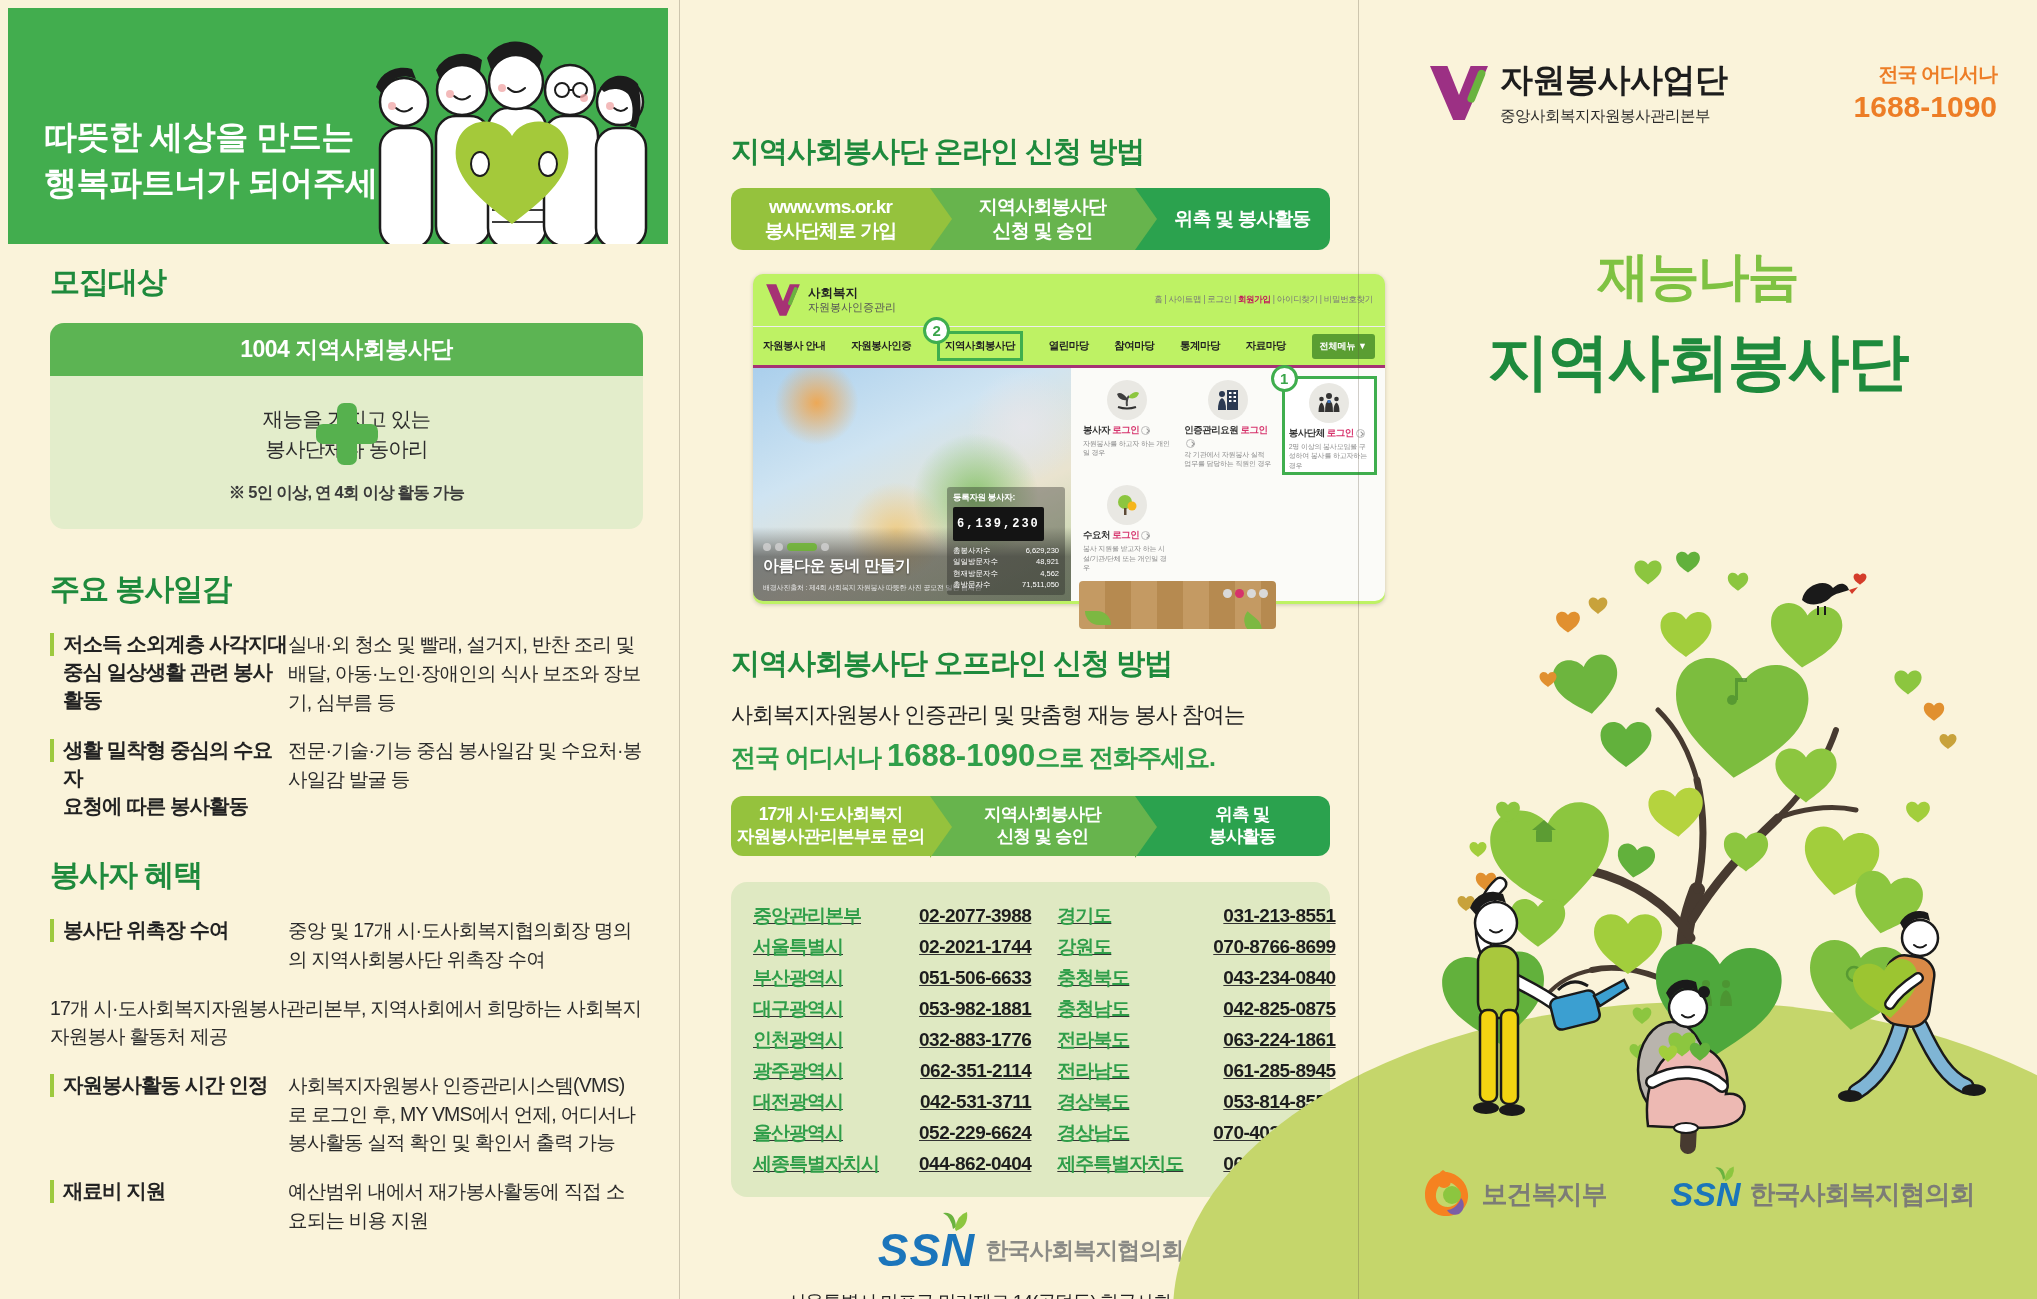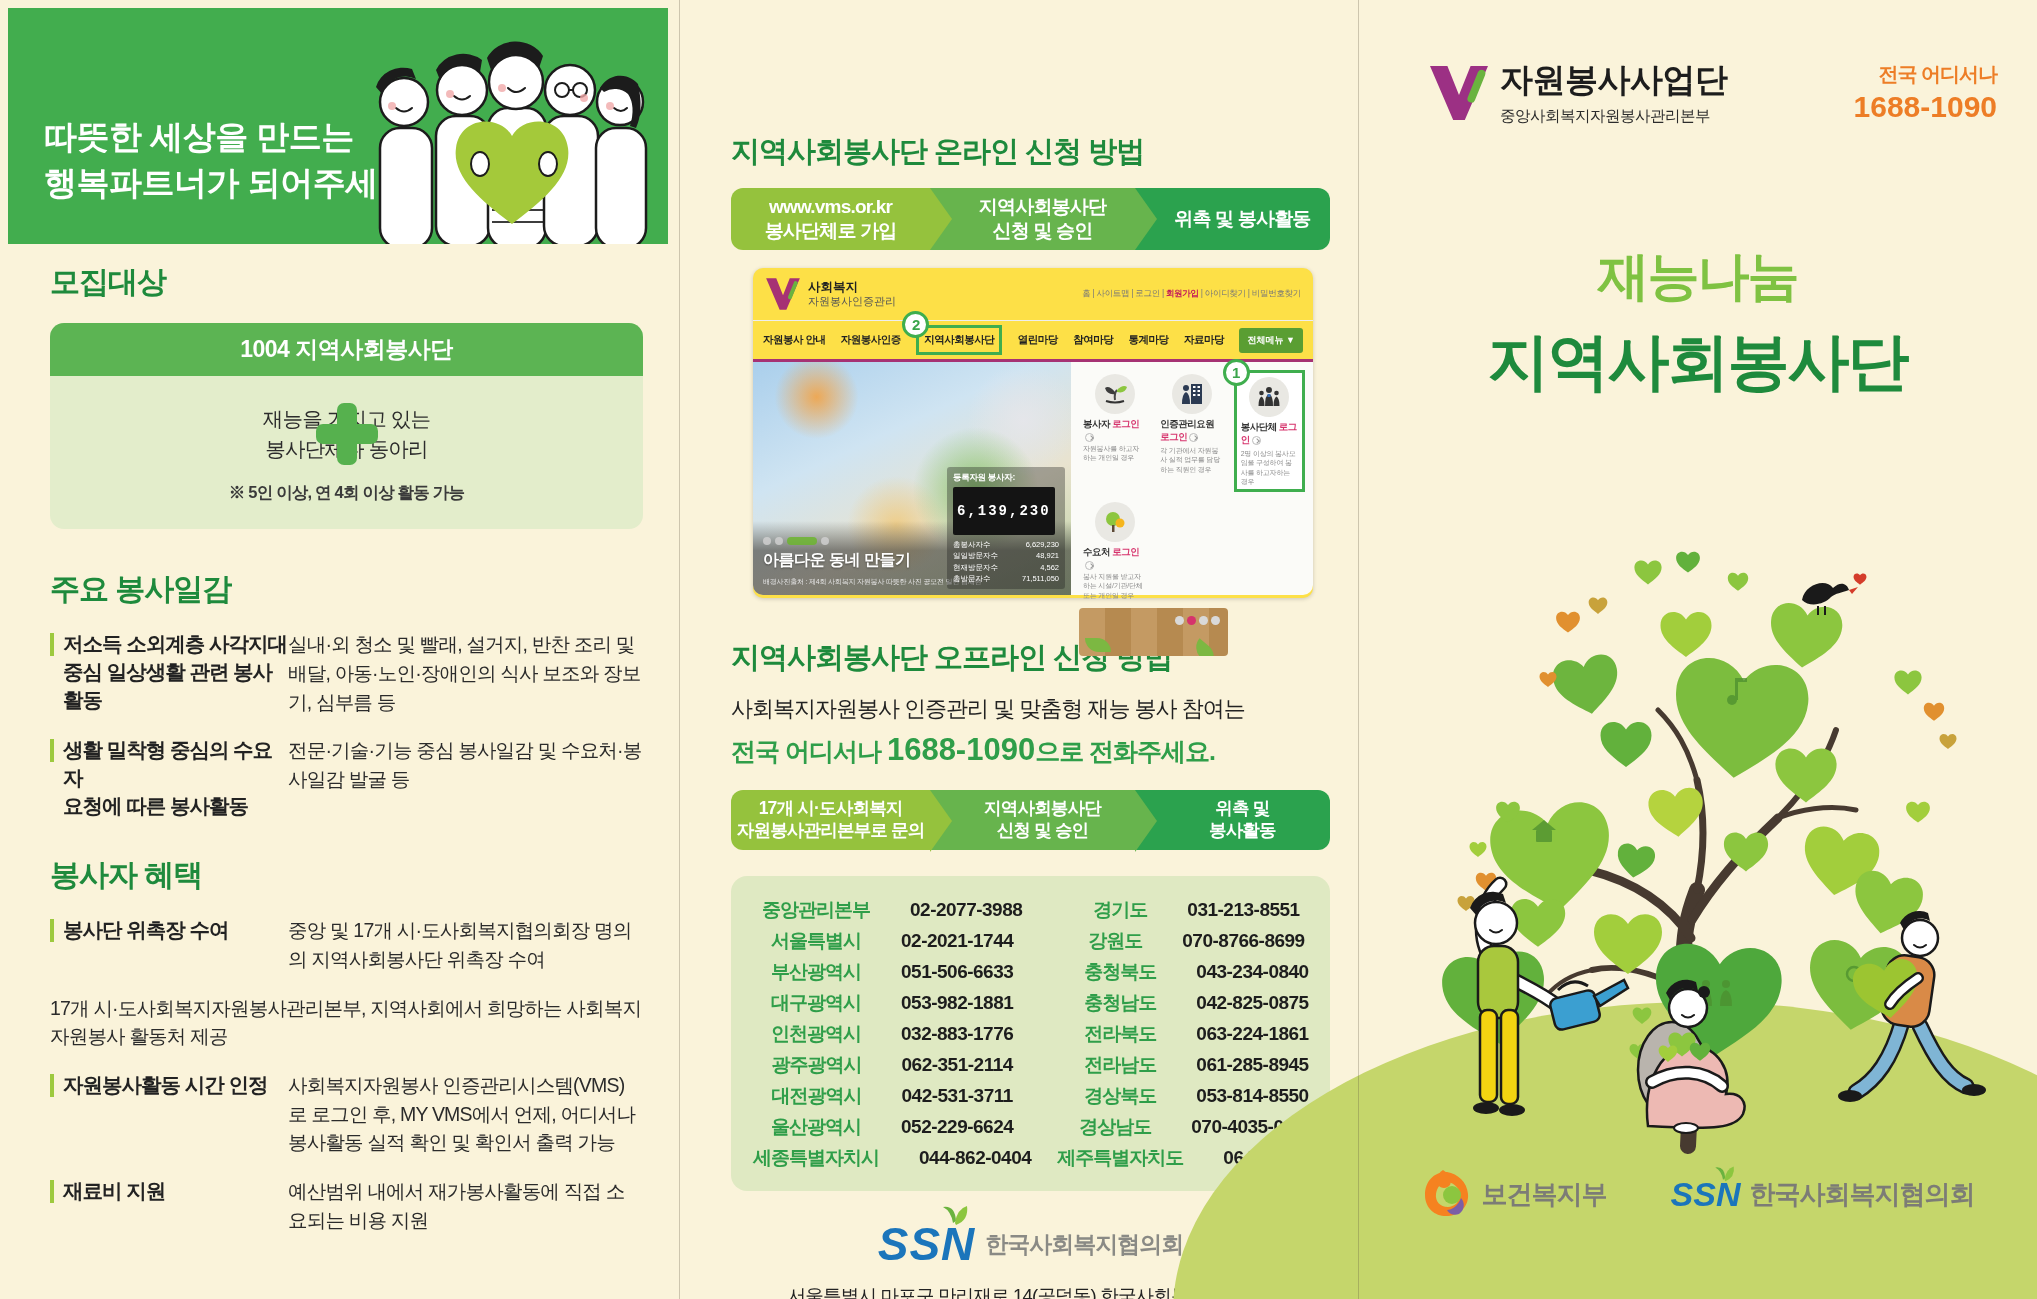--- a/index.html
+++ b/index.html
@@ -49,21 +49,21 @@
   .step .lbl { white-space:pre-line; }
   .s1 { background:#95c23d; border-radius:12px 0 0 12px; z-index:3; flex:1.08; }
   .s2 { background:#67b44d; z-index:2; flex:1; padding-left:20px; }
   .s3 { background:#2ba24e; border-radius:0 12px 12px 0; z-index:1; flex:0.95; padding-left:20px; }
   .s1::after, .s2::after { content:""; position:absolute; right:-22px; top:0; border-top:31px solid transparent; border-bottom:31px solid transparent; }
   .s1::after { border-left:22px solid #95c23d; }
   .s2::after { border-left:22px solid #67b44d; }
   .steps.small .step { font-size:17.5px; }
 
   
-  .site { position:relative; margin:18px 0 0 22px; width:560px; height:330px; background:#fde047; border-radius:10px; box-shadow:0 1px 4px rgba(0,0,0,.18); }
+  .site { position:relative; margin:24px 0 0 22px; width:632px; height:330px; background:#bef264; border-radius:10px; box-shadow:0 1px 4px rgba(0,0,0,.18); }
   .site-head { display:flex; align-items:center; height:52px; padding:0 12px; }
   .site-logo-txt { margin-left:7px; line-height:1.15; }
   .site-logo-txt .l1 { font-size:12.5px; font-weight:700; color:#222; }
   .site-logo-txt .l2 { font-size:11px; color:#555; }
   .site-toplinks { margin-left:auto; font-size:8.5px; color:#777; letter-spacing:-.3px; }
   .site-toplinks .hot { color:#c2185b; font-weight:700; }
   .site-nav { position:relative; display:flex; align-items:center; justify-content:space-between; height:42px; padding:0 10px; border-top:1px solid #eee; border-bottom:3px solid #a63274; }
   .nav-it { font-size:10.5px; font-weight:700; color:#222; letter-spacing:-.5px; white-space:nowrap; }
   .nav-it.boxed { border:3px solid #3fae4e; padding:5px 5px; position:relative; }
   .allmenu { background:#5a9e32; color:#fff; font-size:9px; font-weight:700; padding:6px 8px; border-radius:3px; white-space:nowrap; }
@@ -79,21 +79,21 @@
       radial-gradient(80px 80px at 85% 25%, rgba(230,230,235,.9), rgba(230,230,235,0) 70%),
       linear-gradient(155deg,#aacfec 0%,#cfe4f2 35%,#e9e3cf 65%,#b9d0a0 100%); }
   .banner-shade { position:absolute; left:0; right:0; bottom:0; height:74px; background:linear-gradient(rgba(40,40,40,0),rgba(40,40,40,.55) 40%); }
   .banner-dots { position:absolute; left:10px; bottom:50px; display:flex; align-items:center; gap:4px; }
   .dot { width:8px; height:8px; border-radius:50%; background:#cfcfcf; opacity:.85; }
   .dot.pill { width:30px; border-radius:5px; background:#6cb52f; }
   .banner-title { position:absolute; left:10px; bottom:24px; color:#fff; font-size:16px; font-weight:700; letter-spacing:-.5px; text-shadow:0 1px 2px rgba(0,0,0,.4); }
   .banner-cap { position:absolute; left:10px; bottom:8px; color:#e5e5e5; font-size:7px; letter-spacing:-.2px; }
   .counter { position:absolute; right:6px; bottom:6px; width:118px; color:#fff; font-size:7.5px; text-align:left; background:rgba(30,30,30,.35); padding:5px 6px; border-radius:3px; }
   .counter .clabel { font-weight:700; font-size:8.5px; letter-spacing:-.3px; }
-  .counter .cdigits { margin:3px 0 4px; background:#141414; color:#fff; font-family:"Liberation Mono", monospace; font-size:14px; font-weight:700; letter-spacing:2px; padding:16px 4px; border-radius:2px; display:inline-block; }
+  .counter .cdigits { margin:3px 0 4px; background:#141414; color:#fff; font-family:"Liberation Mono", monospace; font-size:12px; font-weight:700; letter-spacing:2px; padding:10px 4px; border-radius:2px; display:inline-block; }
   .stat-row { display:flex; justify-content:space-between; line-height:1.5; }
   .logins { flex:1; position:relative; background:#fbfbf8; border-radius:0 0 10px 0; padding:8px 8px 4px; display:grid; grid-template-columns:1fr 1fr 1fr; grid-auto-rows:min-content; gap:6px 6px; }
   .login { position:relative; padding:4px 4px 2px; text-align:left; }
   .login.hl { border:3px solid #3fae4e; background:#fff; }
   .lg-ic { width:40px; height:40px; border-radius:50%; background:#e9e8e3; margin:0 auto 4px; display:flex; align-items:center; justify-content:center; }
   .lg-name { font-size:9.5px; font-weight:700; color:#333; letter-spacing:-.5px; }
   .lg-name .act { color:#d6336c; }
   .lg-arrow { display:inline-block; width:9px; height:9px; border:1px solid #bbb; border-radius:50%; position:relative; vertical-align:middle; margin-left:2px; }
   .lg-arrow::after { content:""; position:absolute; left:2.5px; top:2px; width:3px; height:3px; border-top:1.5px solid #999; border-right:1.5px solid #999; transform:rotate(45deg); }
   .lg-desc { margin-top:2px; font-size:7px; color:#8a8a8a; line-height:1.35; letter-spacing:-.2px; }
@@ -102,21 +102,21 @@
   .wood .pg { position:absolute; right:8px; top:8px; display:flex; gap:3px; }
   .wood .pg i { width:9px; height:9px; border-radius:50%; background:#d9d9d9; display:block; }
   .wood .pg i.on { background:#d6336c; }
 
   .off-desc1 { margin-top:16px; font-size:22px; color:#222; letter-spacing:-1px; }
   .off-desc2 { margin-top:8px; color:#2f9e49; font-weight:700; font-size:25px; letter-spacing:-1px; }
   .off-desc2 .num { font-size:31px; letter-spacing:0; }
 
   .phonebox { margin-top:26px; background:#dfe9c2; border-radius:16px; padding:18px 22px; display:flex; gap:26px; }
   .pcol { flex:1; }
-  .prow { display:flex; justify-content:center; align-items:baseline; padding:2.5px 0; }
+  .prow { display:flex; justify-content:space-between; align-items:baseline; padding:2.5px 0;text-decoration:underline; }
   .prow .reg { color:#2f9e49; font-weight:700; font-size:19px; letter-spacing:-1px; white-space:nowrap; }
   .prow .tel { color:#1d1d1d; font-weight:700; font-size:19px; letter-spacing:-.5px; white-space:nowrap;margin-left:40px; }
 
   .mid-foot { margin-top:30px; text-align:center; }
   .ssn-wrap { display:inline-flex; align-items:center; gap:10px; }
   .ssn-mark { position:relative; display:inline-block; }
   .ssn-txt { font-size:46px; font-weight:800; font-style:italic; color:#1b75bb; letter-spacing:1px; line-height:1; }
   .ssn-org { font-size:23px; font-weight:700; color:#8a8a85; letter-spacing:-1px; }
   .addr { margin-top:16px; font-size:18.5px; color:#222; letter-spacing:-.8px; }
 

